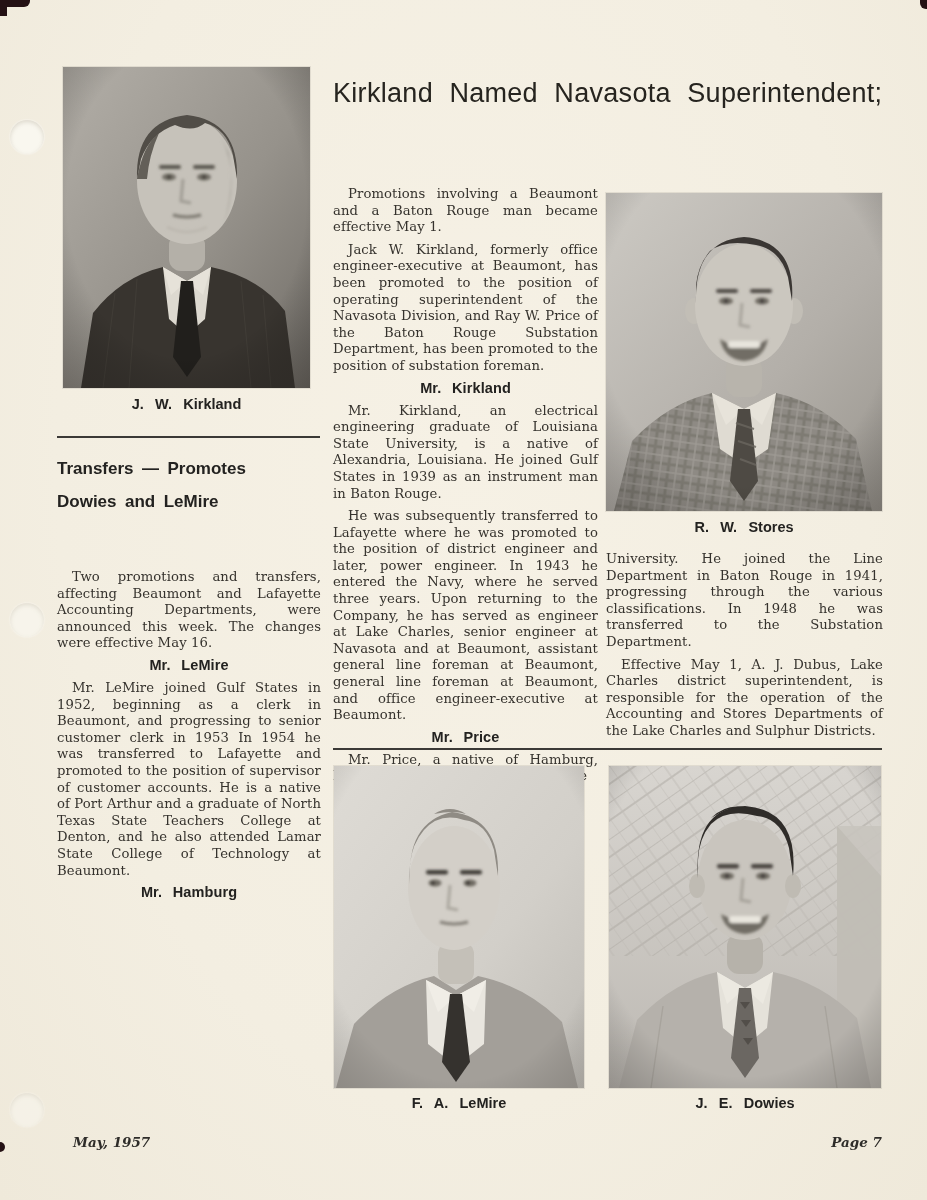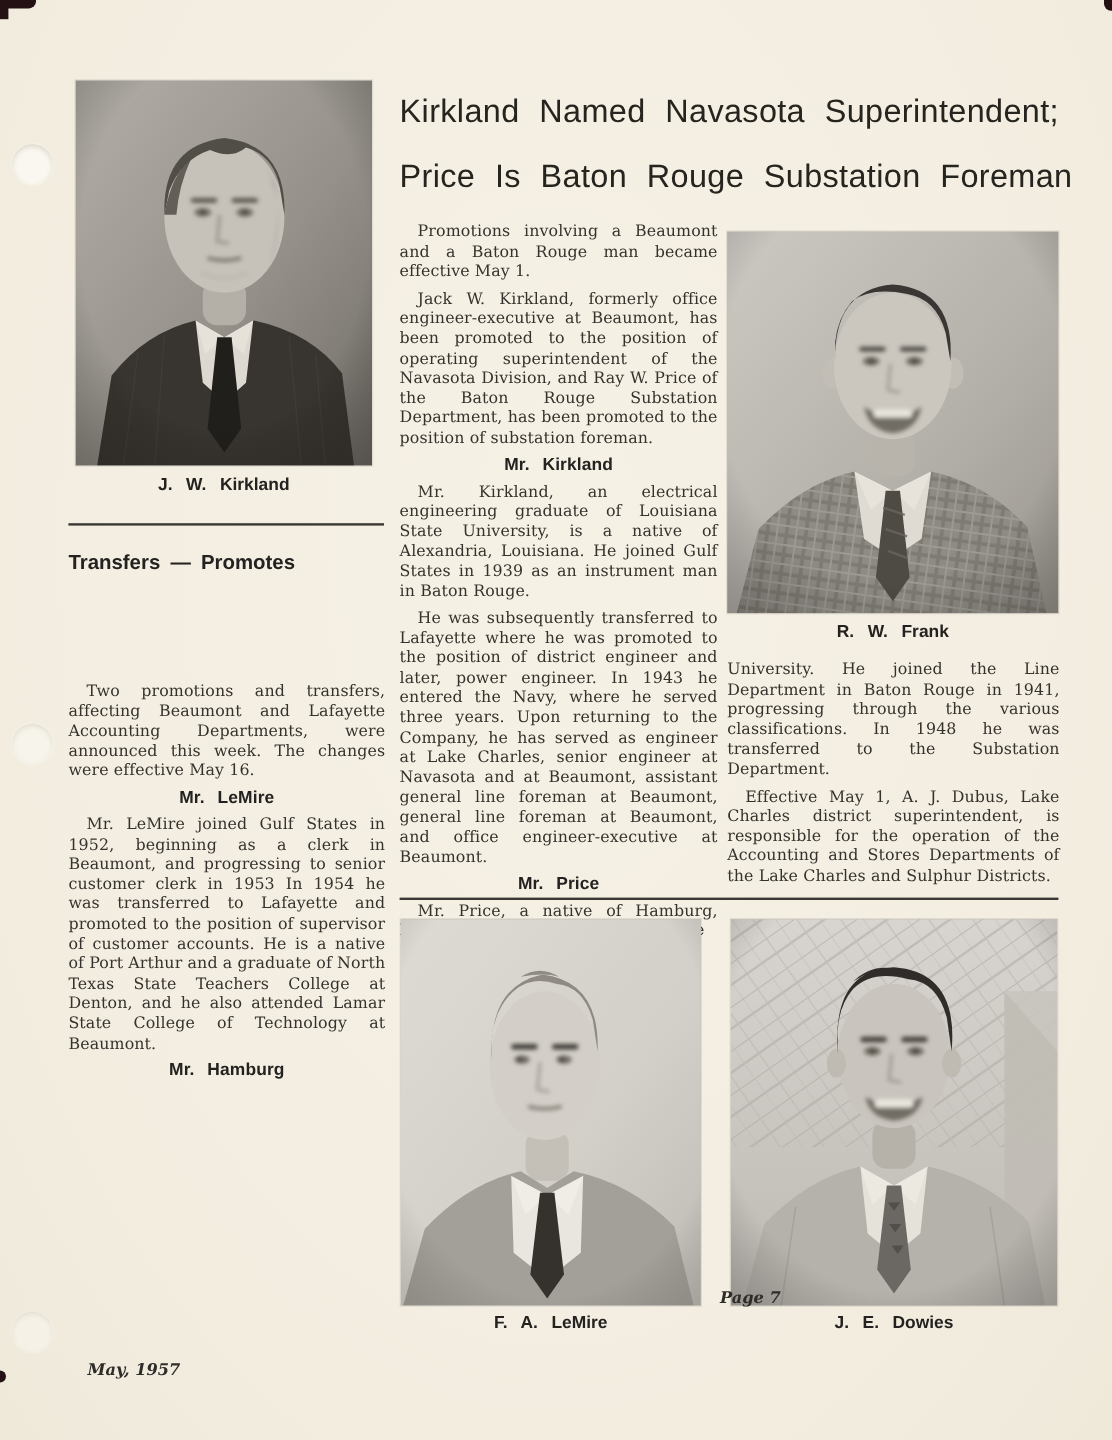--- a/index.html
+++ b/index.html
@@ -88,21 +88,20 @@
         <path d="M110,148 Q124,152 138,148" stroke="#7c786f" stroke-width="3" fill="none"></path>
         <path d="M104,160 Q124,170 144,160" stroke="#b0aca4" stroke-width="2" fill="none" opacity="0.6"></path>
       </g>
       <rect width="247" height="321" fill="url(#kvig)"></rect>
     </svg>
   </figure>
   <div class="abs caption" style="left:63px;top:396px;width:247px;">J. W. Kirkland</div>
 
   <h1 class="abs headline" style="left:333px;top:66px;width:560px;margin:0;">
     <span>Kirkland Named Navasota Superintendent;</span>
-    <span>Price Is Baton Rouge Substation Foreman</span>
   </h1>
 
   <div class="abs col" style="left:333px;top:186px;width:265px;">
     <p>Promotions involving a Beaumont and a Baton Rouge man became effective May 1.</p>
     <p>Jack W. Kirkland, formerly office engineer-executive at Beaumont, has been promoted to the position of operating superintendent of the Navasota Division, and Ray W. Price of the Baton Rouge Substation Department, has been promoted to the position of substation foreman.</p>
     <h3>Mr. Kirkland</h3>
     <p>Mr. Kirkland, an electrical engineering graduate of Louisiana State University, is a native of Alexandria, Louisiana. He joined Gulf States in 1939 as an instrument man in Baton Rouge.</p>
     <p>He was subsequently transferred to Lafayette where he was promoted to the position of district engineer and later, power engineer. In 1943 he entered the Navy, where he served three years. Upon returning to the Company, he has served as engineer at Lake Charles, senior engineer at Navasota and at Beaumont, assistant general line foreman at Beaumont, general line foreman at Beaumont, and office engineer-executive at Beaumont.</p>
     <h3>Mr. Price</h3>
     <p>Mr. Price, a native of Hamburg, Mississippi, attended Louisiana State</p>
@@ -152,30 +151,31 @@
         <ellipse cx="156" cy="108" rx="7" ry="3.6" fill="#6e6a62"></ellipse>
         <circle cx="120" cy="108" r="2" fill="#363330"></circle>
         <circle cx="156" cy="108" r="2" fill="#363330"></circle>
         <path d="M136,110 L134,132 L144,134" stroke="#a8a49c" stroke-width="3" fill="none"></path>
         <path d="M114,146 Q138,162 162,146 Q158,166 138,168 Q118,166 114,146 Z" fill="#716d65"></path>
         <rect x="122" y="148" width="32" height="7" rx="3" fill="#e8e5dd"></rect>
       </g>
       <rect width="276" height="318" fill="url(#pvig)"></rect>
     </svg>
   </figure>
-  <div class="abs caption" style="left:606px;top:519px;width:276px;">R. W. Frank</div>
+  <div class="abs caption" style="left:606px;top:519px;width:276px;">R. W. Stores</div>
 
   <div class="abs col" style="left:606px;top:551px;width:277px;">
     <p style="text-indent:0;">University. He joined the Line Department in Baton Rouge in 1941, progressing through the various classifications. In 1948 he was transferred to the Substation Department.</p>
     <p>Effective May 1, A. J. Dubus, Lake Charles district superintendent, is responsible for the operation of the Accounting and Stores Departments of the Lake Charles and Sulphur Districts.</p>
   </div>
 
   <div class="abs rule" style="left:57px;top:436px;width:263px;"></div>
   <h2 class="abs left-head" style="left:57px;top:452px;width:270px;margin:0;">
     <span>Transfers — Promotes</span>
+    <span>Dowies and LeMire</span>
   </h2>
   <div class="abs col" style="left:57px;top:569px;width:264px;">
     <p>Two promotions and transfers, affecting Beaumont and Lafayette Accounting Departments, were announced this week. The changes were effective May 16.</p>
     <h3>Mr. LeMire</h3>
     <p>Mr. LeMire joined Gulf States in 1952, beginning as a clerk in Beaumont, and progressing to senior customer clerk in 1953 In 1954 he was transferred to Lafayette and promoted to the position of supervisor of customer accounts. He is a native of Port Arthur and a graduate of North Texas State Teachers College at Denton, and he also attended Lamar State College of Technology at Beaumont.</p>
     <h3>Mr. Hamburg</h3>
   </div>
 
   <div class="abs rule" style="left:333px;top:748px;width:549px;"></div>
 
@@ -274,15 +274,15 @@
         <path d="M134,112 L132,134 L142,136" stroke="#a6a29a" stroke-width="3" fill="none"></path>
         <path d="M112,148 Q136,162 160,148 Q156,166 136,168 Q116,166 112,148 Z" fill="#716d65"></path>
         <rect x="120" y="150" width="32" height="7" rx="3" fill="#e9e6de"></rect>
       </g>
       <rect width="272" height="322" fill="url(#dvig)"></rect>
     </svg>
   </figure>
   <div class="abs caption" style="left:609px;top:1095px;width:272px;">J. E. Dowies</div>
 
   <div class="abs footer" style="left:73px;top:1134px;">May, 1957</div>
-  <div class="abs footer" style="left:600px;top:1074px;width:282px;">Page 7</div>
+  <div class="abs footer" style="left:600px;top:1134px;width:282px;text-align:right;">Page 7</div>
 
 </div>
 
 </body></html>

